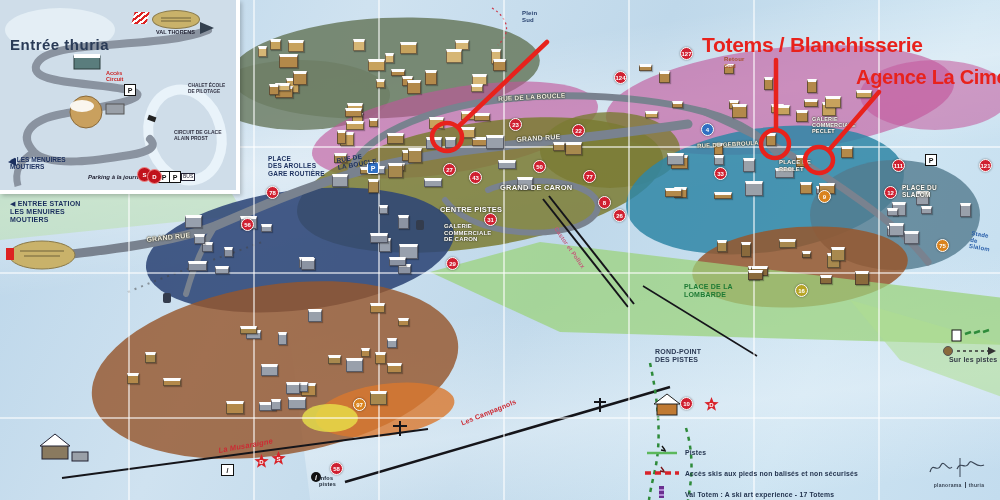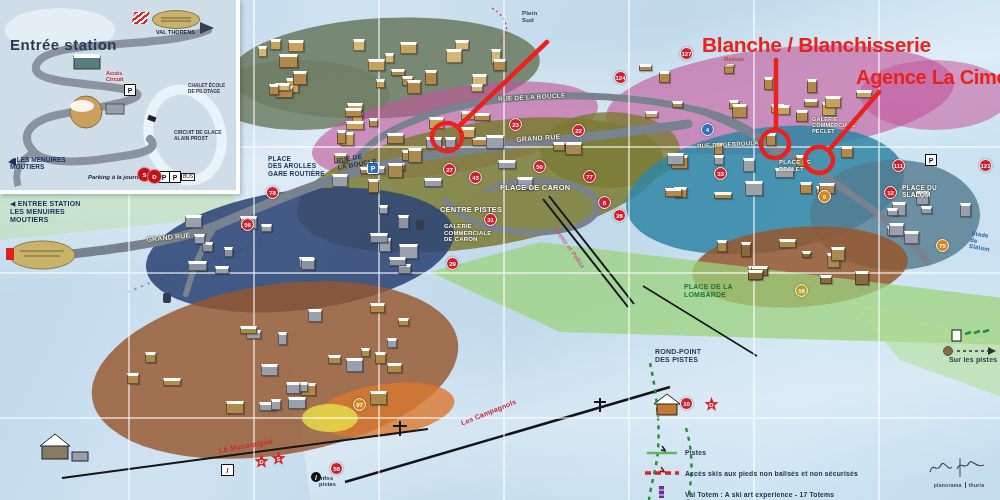--- a/index.html
+++ b/index.html
@@ -341,21 +341,21 @@
 LA BOUCLE</span>
       <span class="lbl" style="left: 268px; top: 155px; font-size: 6.5px; color: rgb(27, 47, 94); font-weight: 700;">PLACE
 DES AROLLES
 GARE ROUTIÈRE</span>
       <span class="lbl shadow" style="left: 516px; top: 136px; font-size: 7px; color: rgb(242, 240, 228); transform: rotate(-4deg); font-weight: 700;">GRAND RUE</span>
       <span class="lbl shadow" style="left: 146px; top: 236px; font-size: 7px; color: rgb(242, 240, 228); transform: rotate(-6deg); font-weight: 700;">GRAND RUE</span>
       <span class="lbl shadow" style="left: 440px; top: 206px; font-size: 7.5px; color: rgb(255, 255, 255); font-weight: 700;">CENTRE PISTES</span>
       <span class="lbl shadow" style="left: 444px; top: 223px; font-size: 6px; color: rgb(255, 255, 255); font-weight: 700;">GALERIE
 COMMERCIALE
 DE CARON</span>
-      <span class="lbl shadow" style="left: 500px; top: 184px; font-size: 7.5px; color: rgb(255, 255, 255); font-weight: 700;">PLACE DE CARON</span>
+      <span class="lbl shadow" style="left: 500px; top: 184px; font-size: 7.5px; color: rgb(255, 255, 255); font-weight: 700;">GRAND DE CARON</span>
       <span class="lbl shadow" style="left: 697px; top: 143px; font-size: 6px; color: rgb(242, 240, 228); transform: rotate(-3deg); font-weight: 700;">RUE DE GEBROULAZ</span>
       <span class="lbl shadow" style="left: 812px; top: 116px; font-size: 5.5px; color: rgb(255, 255, 255); font-weight: 700;">GALERIE
 COMMERCIALE
 PECLET</span>
       <span class="lbl shadow" style="left: 779px; top: 159px; font-size: 6px; color: rgb(255, 255, 255); font-weight: 700;">PLACE DE
 PECLET</span>
       <span class="lbl shadow" style="left: 902px; top: 184px; font-size: 6.5px; color: rgb(255, 255, 255); font-weight: 700;">PLACE DU
 SLALOM</span>
       <span class="lbl" style="left: 972px; top: 230px; font-size: 6px; color: rgb(42, 95, 170); transform: rotate(10deg); font-weight: 700;">Stade
 de Slalom</span>
@@ -382,21 +382,21 @@
       <path d="M34,152 C20,160 14,172 18,186" fill="none" stroke="#8a93a0" stroke-width="7"></path>
       <polygon points="200,22 214,28 200,34" fill="#33404f"></polygon>
       <rect x="74" y="56" width="26" height="13" fill="#5a7d7d" stroke="#2d3e3e"></rect>
       <rect x="74" y="54" width="26" height="4" fill="#fff"></rect>
       <circle cx="86" cy="112" r="16" fill="#c9a05e" stroke="#8a6a3a"></circle>
       <ellipse cx="82" cy="106" rx="12" ry="6" fill="#fff" opacity=".9"></ellipse>
       <rect x="106" y="104" width="18" height="10" fill="#9aa0a8" stroke="#555"></rect>
       <rect x="148" y="116" width="8" height="5" fill="#222" transform="rotate(20 152 118)"></rect>
       <polygon points="8,158 16,162 8,166" fill="#1b2f5e" transform="rotate(180 12 162)"></polygon>
     </svg>
-    <div class="ins-lbl" id="inset-title">Entrée station</div>
+    <div class="ins-lbl" id="inset-title">Entrée thuria</div>
     <div id="hatch"></div>
     <div id="vt-sign">
         <i></i>
       </div>
     <div class="ins-lbl" style="left:156px;top:29px;font-size:5.5px;color:#223;font-weight:bold;">VAL THORENS</div>
     <div class="ins-lbl" style="left:106px;top:70px;font-size:5.5px;color:#c22;font-weight:bold;">Accès
 Circuit</div>
     <div class="pbox" style="left:124px;top:84px;">P</div>
     <div class="ins-lbl" style="left:188px;top:83px;font-size:4.8px;color:#334;font-weight:bold;">CHALET ÉCOLE
 DE PILOTAGE</div>
@@ -446,21 +446,21 @@
   </div>
 
   <svg class="layer" width="1000" height="500" viewBox="0 0 1000 500">
     <line x1="547" y1="42" x2="459" y2="126" stroke="#e8221c" stroke-width="4.5" stroke-linecap="round"></line>
     <ellipse cx="447" cy="137" rx="15" ry="14" fill="none" stroke="#e8221c" stroke-width="4.5"></ellipse>
     <line x1="776" y1="60" x2="776" y2="129" stroke="#e8221c" stroke-width="4.5" stroke-linecap="round"></line>
     <ellipse cx="775" cy="144" rx="14" ry="14" fill="none" stroke="#e8221c" stroke-width="4.5"></ellipse>
     <line x1="879" y1="92" x2="829" y2="150" stroke="#e8221c" stroke-width="4.5" stroke-linecap="round"></line>
     <ellipse cx="819" cy="160" rx="14" ry="13" fill="none" stroke="#e8221c" stroke-width="4.5"></ellipse>
   </svg>
-  <div class="anno" style="left: 702px; top: 33px; font-size: 21px; color: rgb(232, 34, 28);">Blanche / Blanchisserie</div>
+  <div class="anno" style="left: 702px; top: 33px; font-size: 21px; color: rgb(232, 34, 28);">Totems / Blanchisserie</div>
   <div class="anno" style="left: 856px; top: 66px; font-size: 20px; color: rgb(232, 34, 28);">Agence La Cime</div>
 
   <div id="credit">
     <svg width="70" height="22">
       <path d="M6,16 C9,5 13,18 17,9 C20,3 24,16 28,11 M33,13 C37,4 41,15 45,7 C48,2 52,13 60,9" fill="none" stroke="#3a4656" stroke-width="1.2"></path>
       <line x1="36" y1="2" x2="36" y2="21" stroke="#3a4656" stroke-width="1"></line>
     </svg>
     <div class="names">
       <span>planorama</span>
       <span>thuria</span>

